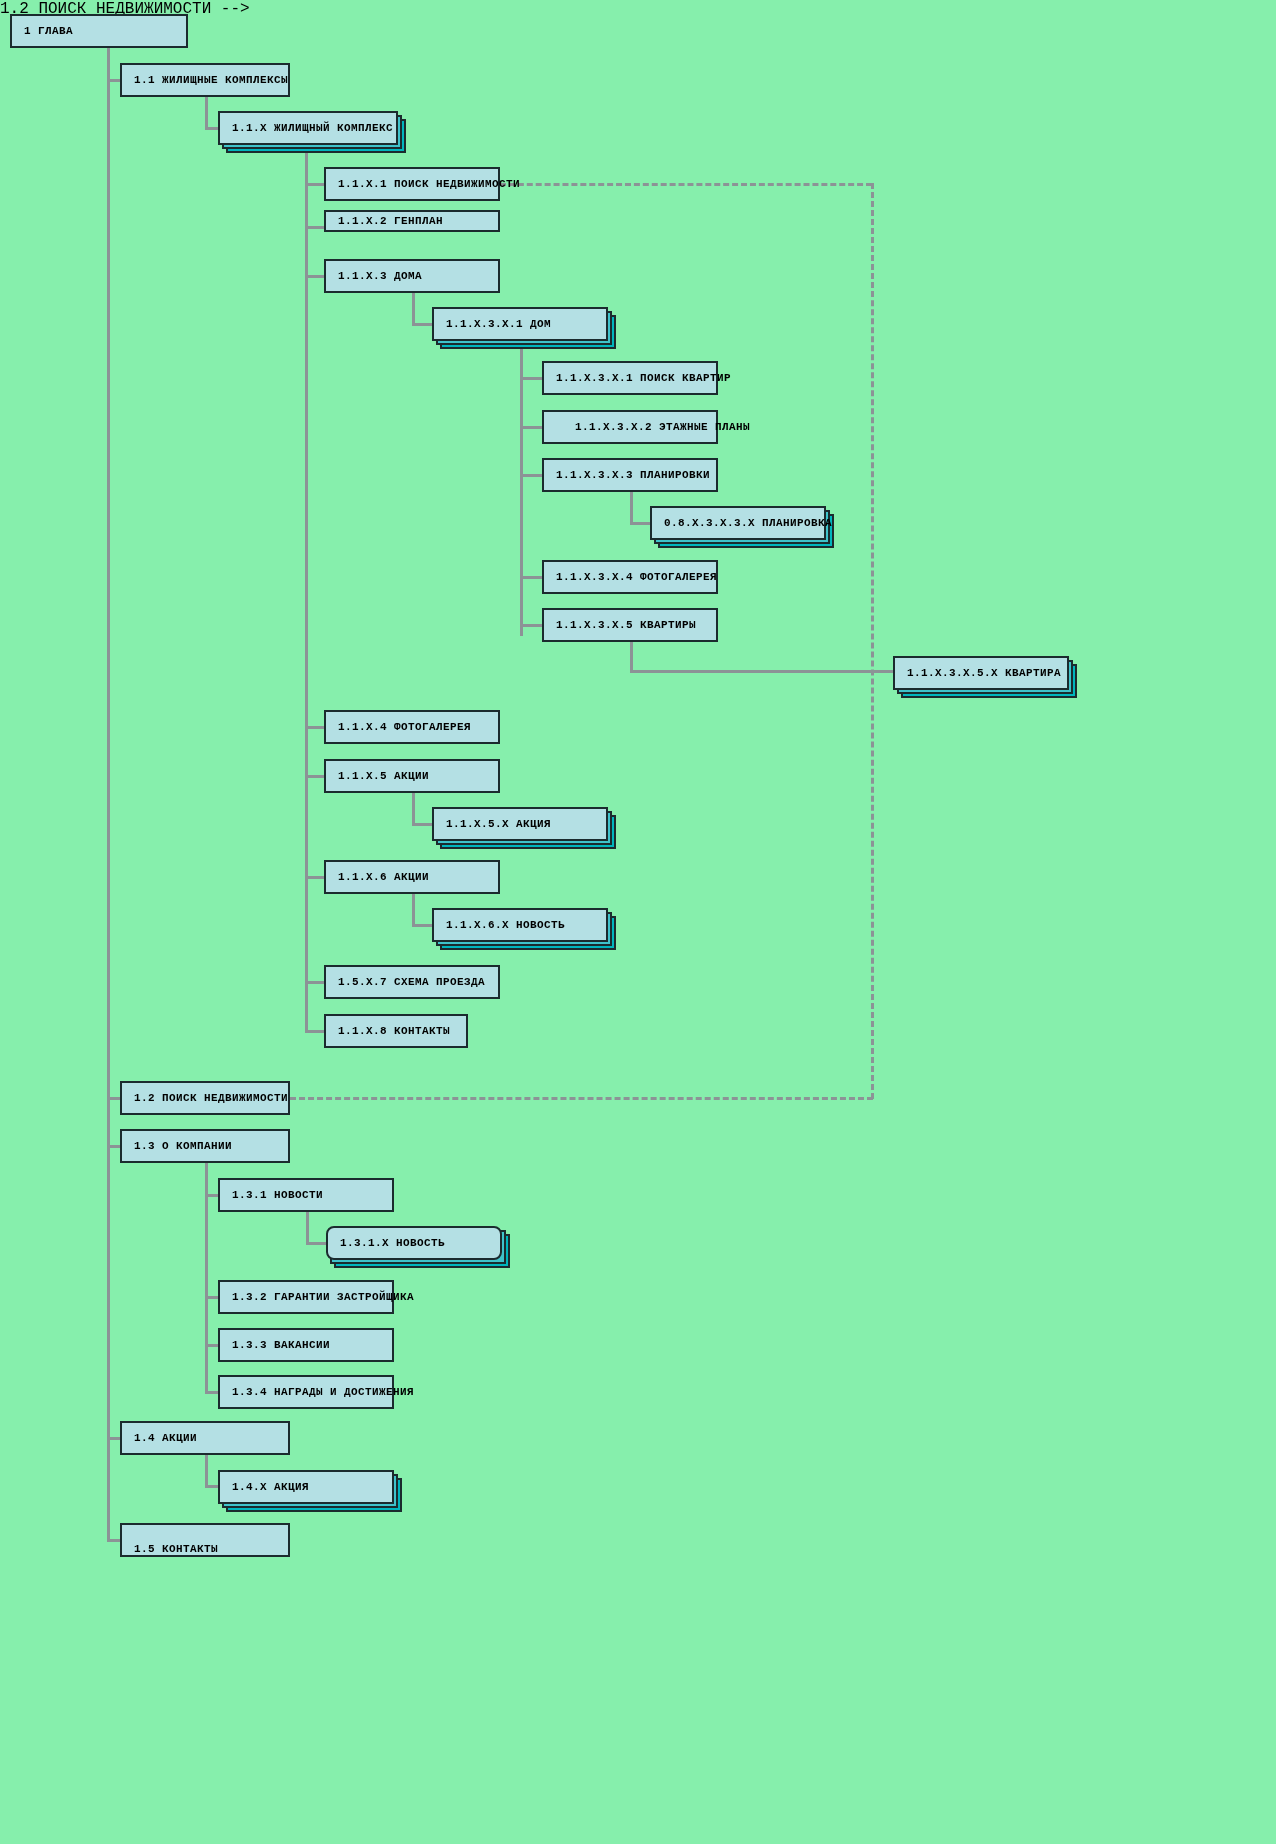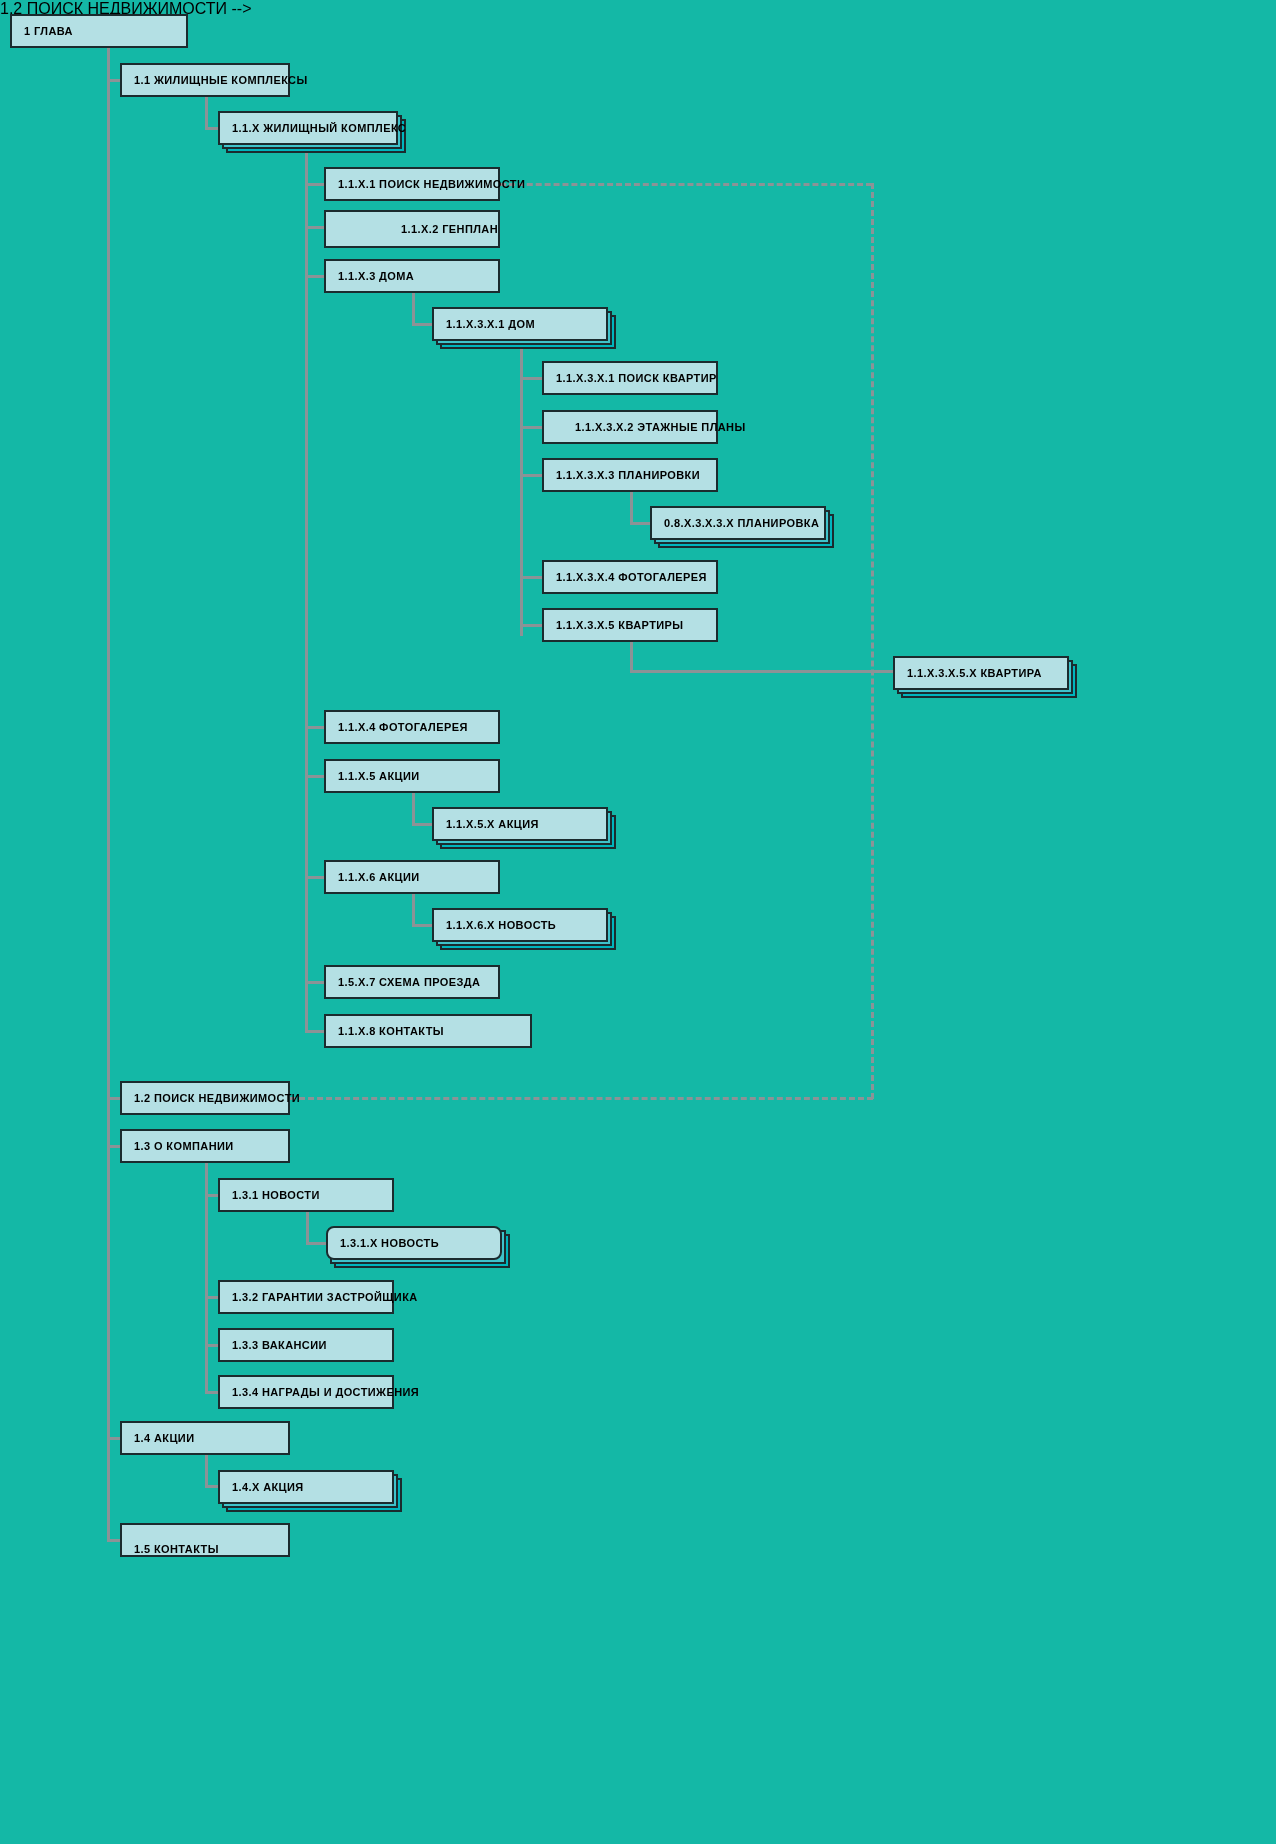--- a/index.html
+++ b/index.html
@@ -4,22 +4,22 @@
 <style>
   html, body {
     margin: 0;
     padding: 0;
     background: #ffffff;
   }
   #canvas {
     position: relative;
     width: 1276px;
     height: 1844px;
-    background: #14b8a6;
-    font-family: Liberation Sans, sans-serif;
+    background: #86efac;
+    font-family: Liberation Mono, monospace;
     overflow: hidden;
   }
   .node {
     position: absolute;
     box-sizing: border-box;
     background: #b4e0e4;
     border: 2px solid #1b2b2e;
     color: #000000;
     font-size: 11px;
     font-weight: bold;
@@ -159,21 +159,21 @@
   <div class="node" style="left:218px; top:111px; width:180px; height:34px;">
     <span class="label">1.1.X ЖИЛИЩНЫЙ КОМПЛЕКС</span>
   </div>
 
   
   <div class="node" style="left:324px; top:167px; width:176px; height:34px;">
     <span class="label">1.1.X.1 ПОИСК НЕДВИЖИМОСТИ</span>
   </div>
 
   
-  <div class="node" style="left:324px; top:210px; width:176px; height:38px;justify-content:flex-end;">
+  <div class="node" style="left:324px; top:210px; width:176px; height:22px;">
     <span class="label">1.1.X.2 ГЕНПЛАН</span>
   </div>
 
   
   <div class="node" style="left:324px; top:259px; width:176px; height:34px;">
     <span class="label">1.1.X.3 ДОМА</span>
   </div>
 
   
   <div class="stack-l3" style="left:440px; top:315px; width:176px; height:34px;"></div>
@@ -249,21 +249,21 @@
   <div class="node" style="left:432px; top:908px; width:176px; height:34px;">
     <span class="label">1.1.X.6.X НОВОСТЬ</span>
   </div>
 
   
   <div class="node" style="left:324px; top:965px; width:176px; height:34px;">
     <span class="label">1.5.X.7 СХЕМА ПРОЕЗДА</span>
   </div>
 
   
-  <div class="node" style="left:324px; top:1014px; width:208px; height:34px;">
+  <div class="node" style="left:324px; top:1014px; width:144px; height:34px;">
     <span class="label">1.1.X.8 КОНТАКТЫ</span>
   </div>
 
   
   <div class="node" style="left:120px; top:1081px; width:170px; height:34px;">
     <span class="label">1.2 ПОИСК НЕДВИЖИМОСТИ</span>
   </div>
 
   
   <div class="node" style="left:120px; top:1129px; width:170px; height:34px;">

